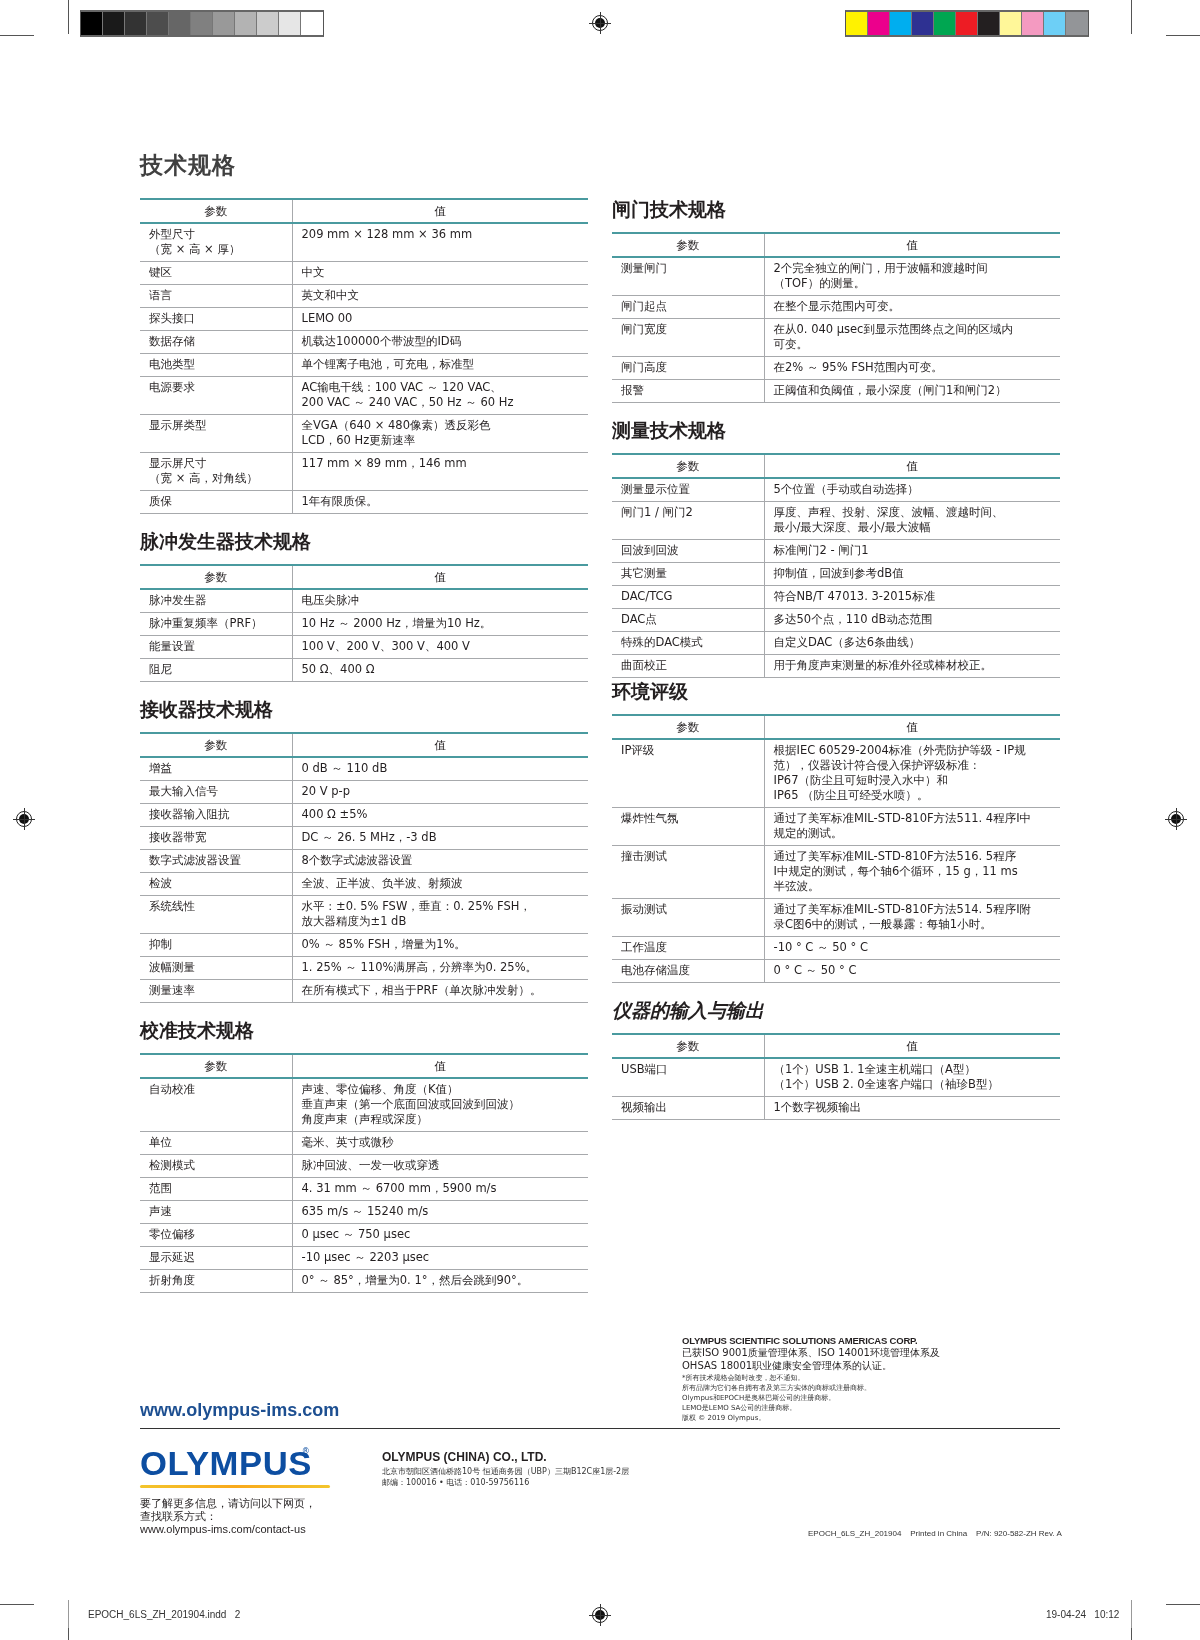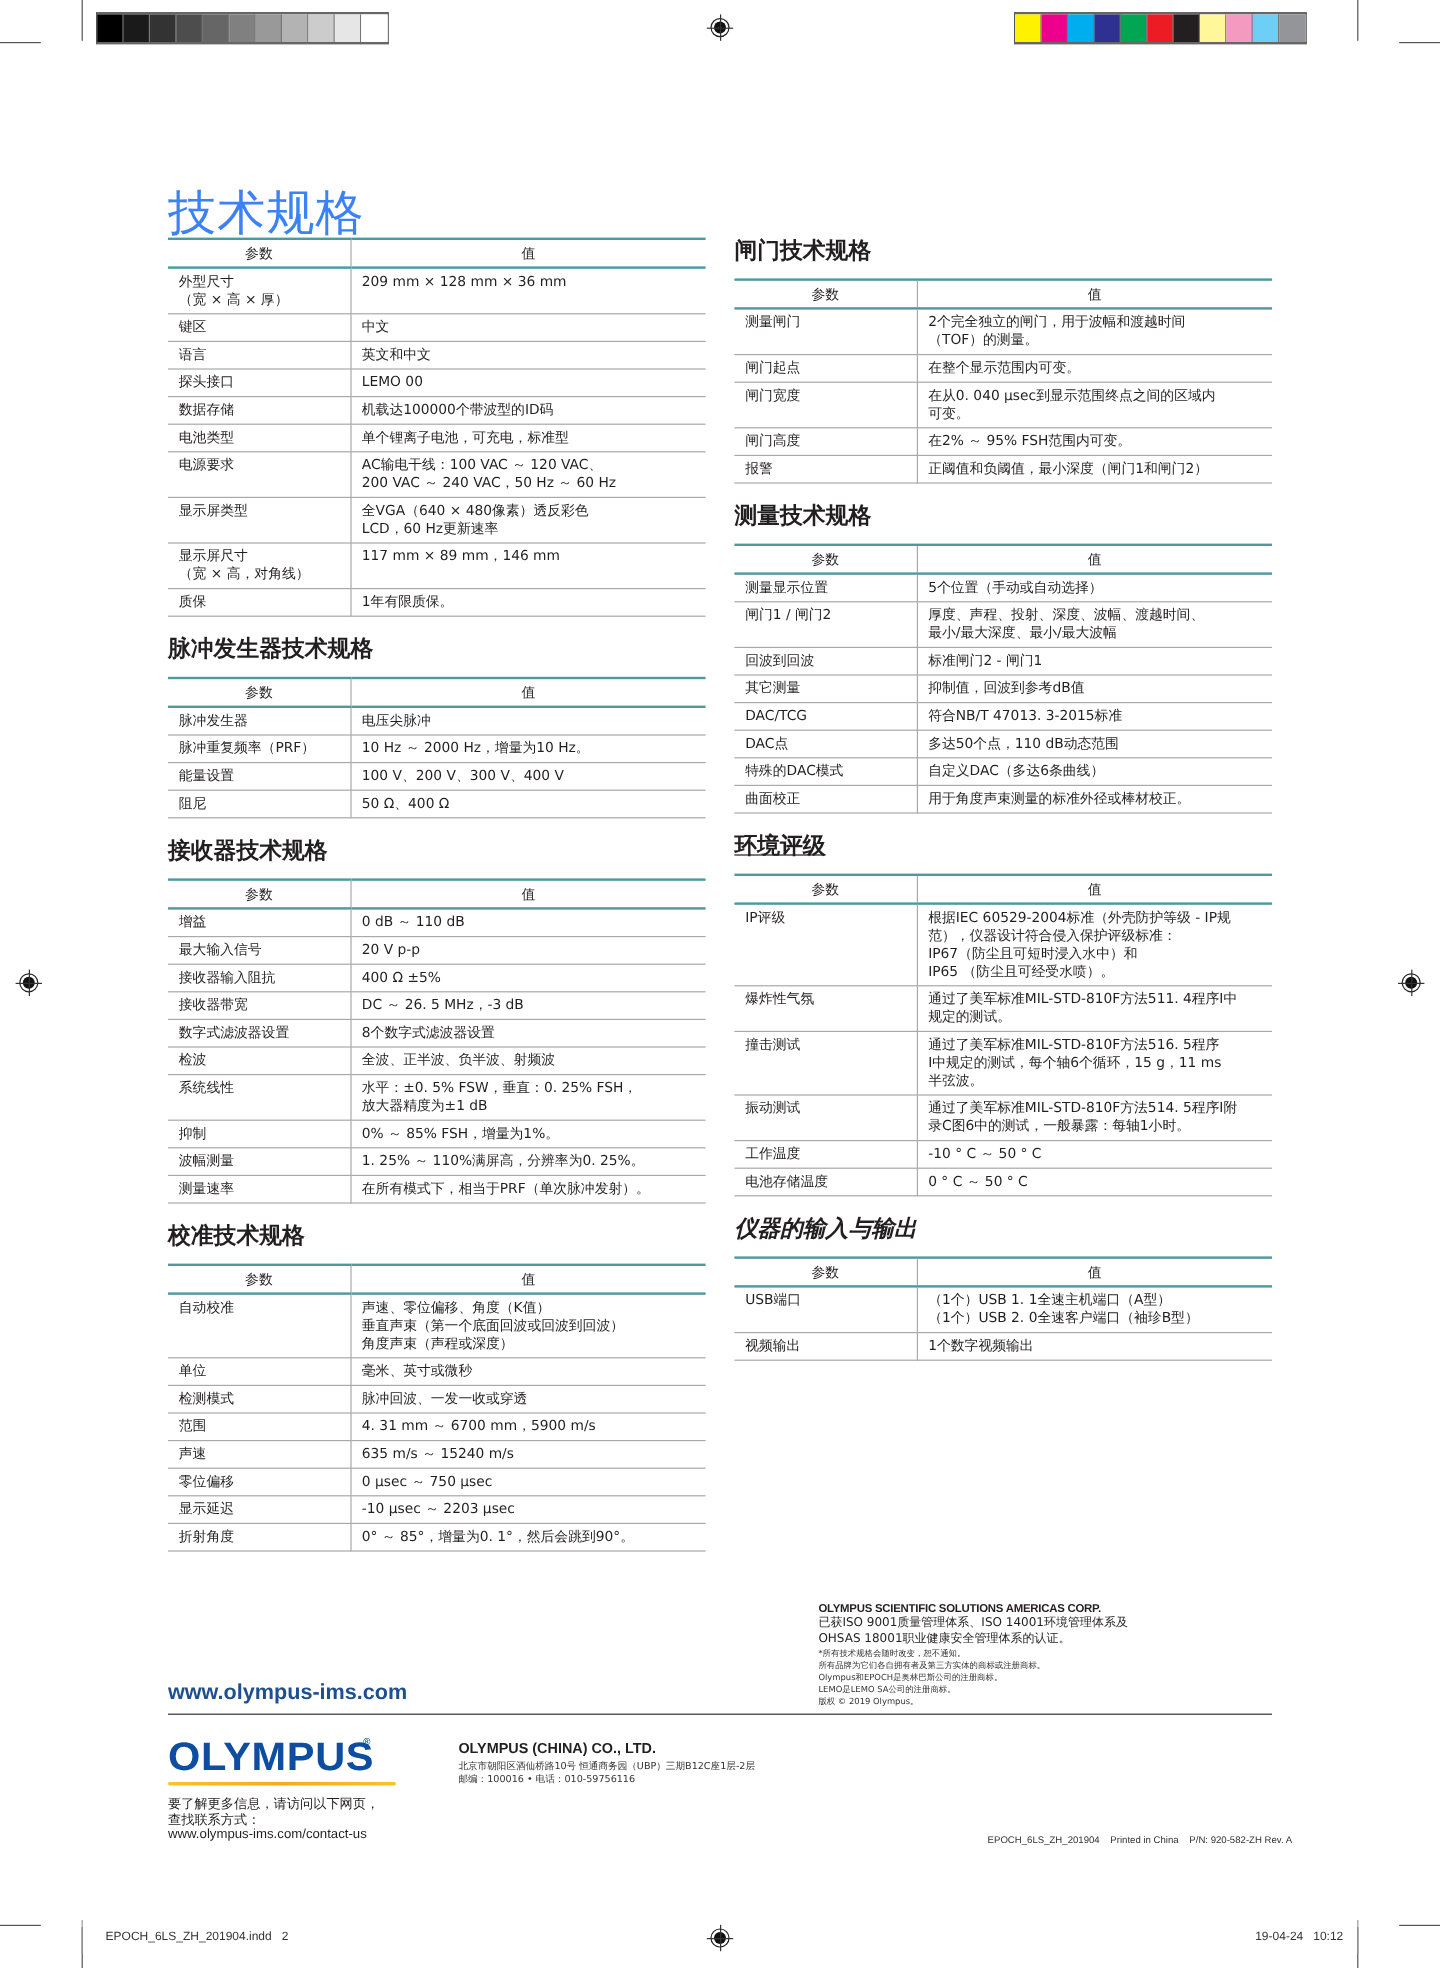--- a/index.html
+++ b/index.html
@@ -12,21 +12,21 @@
   .bar-strip span { display: block; width: 22px; height: 100%; border-right: 1px solid #777; }
   .bar-strip span:last-child { border-right: none; }
   .reg-mark { position: absolute; width: 22px; height: 22px; }
   .reg-mark .ring { position: absolute; left: 3px; top: 3px; width: 16px; height: 16px; border: 1.5px solid #222; border-radius: 50%; }
   .reg-mark .dot { position: absolute; left: 6px; top: 6px; width: 10px; height: 10px; background: #111; border-radius: 50%; }
   .reg-mark .h { position: absolute; left: 0; top: 10.5px; width: 22px; height: 1px; background: #333; }
   .reg-mark .v { position: absolute; left: 10.5px; top: 0; width: 1px; height: 22px; background: #333; }
   .slug { position: absolute; font-family: "Liberation Sans", sans-serif; font-size: 10px; color: #333; }
 
   
-  .page-title { position: absolute; left: 140px; top: 150px; font-size: 40px; color: #3b82f6; font-weight: normal; letter-spacing: 1px; }
+  .page-title { position: absolute; left: 140px; top: 150px; font-size: 23px; color: #404040; font-weight: bold; letter-spacing: 1px; }
   .col { position: absolute; width: 448px; }
   .col-left { left: 140px; top: 198px; }
   .col-right { left: 612px; top: 196px; }
   .section-title { font-size: 19px; color: #231f20; margin: 10px 0 10px 0; height: 26px; line-height: 26px; }
   .col-left .section-title:first-child, .col-right .section-title:first-child { margin-top: 0; }
   table.spec { width: 448px; border-collapse: collapse; font-size: 11.5px; line-height: 15px; }
   table.spec th { font-weight: normal; text-align: center; height: 24px; padding: 0; font-size: 11.5px; color: #231f20; border-top: 2px solid #4a9a9f; border-bottom: 2px solid #4a9a9f; }
   table.spec td { padding: 3px 9px 4px 9px; vertical-align: top; border-bottom: 1px solid #a7a9ac; color: #231f20; }
   table.spec td.p, table.spec th.p { width: 152px; border-right: 1px solid #a7a9ac; }
   table.spec td.v { white-space: pre-line; }
@@ -40,21 +40,21 @@
   .logo-swoosh { margin-top: 2px; width: 190px; height: 3px; background: linear-gradient(90deg, #f3c52c, #f9a91b, #f3c52c); border-radius: 2px; }
   .contact-note { position: absolute; left: 140px; top: 1497px; font-size: 11px; line-height: 13px; color: #231f20; white-space: pre-line; }
   .contact-url { position: absolute; left: 140px; top: 1523px; font-family: "Liberation Sans", sans-serif; font-size: 11px; color: #231f20; }
   .china-co { position: absolute; left: 382px; top: 1450px; }
   .china-co .name { font-family: "Liberation Sans", sans-serif; font-weight: bold; font-size: 12px; color: #231f20; }
   .china-co .addr { font-size: 8px; color: #333; line-height: 11px; margin-top: 2px; white-space: pre-line; }
   .oss { position: absolute; left: 682px; top: 1335px; width: 300px; }
   .oss .corp { font-family: "Liberation Sans", sans-serif; font-weight: bold; font-size: 9.5px; color: #231f20; letter-spacing: -0.2px; }
   .oss .cert { font-size: 10px; line-height: 13px; color: #231f20; white-space: pre-line; }
   .oss .fine { font-size: 7px; line-height: 10px; color: #333; white-space: pre-line; margin-top: 1px; }
-  .pn { position: absolute; left: 808px; top: 1529px; font-family: "Liberation Sans", sans-serif; font-size: 8px; color: #333; margin-left: 15px; }
+  .pn { position: absolute; left: 808px; top: 1529px; font-family: "Liberation Sans", sans-serif; font-size: 8px; color: #333; }
 </style>
 </head>
 <body>
 
 <div class="crop" style="left:68px;top:0;width:1px;height:34px;"></div>
 <div class="crop" style="left:0;top:35px;width:34px;height:1px;"></div>
 <div class="crop" style="left:1131px;top:0;width:1px;height:34px;"></div>
 <div class="crop" style="left:1166px;top:35px;width:34px;height:1px;"></div>
 <div class="crop" style="left:0;top:1604px;width:34px;height:1px;"></div>
 <div class="crop" style="left:68px;top:1606px;width:1px;height:34px;"></div>
@@ -377,21 +377,21 @@
           <td class="p v">特殊的DAC模式</td>
           <td class="v">自定义DAC（多达6条曲线）</td>
         </tr>
         <tr>
           <td class="p v">曲面校正</td>
           <td class="v">用于角度声束测量的标准外径或棒材校正。</td>
         </tr>
       </tbody>
     </table>
 
-  <h2 class="section-title" style="margin-top:14px;text-decoration:underline;">环境评级</h2>
+  <h2 class="section-title" style="margin-top:0;">环境评级</h2>
   <table class="spec">
       <thead>
         <tr>
           <th class="p">参数</th>
           <th class="v">值</th>
         </tr>
       </thead>
       <tbody>
         <tr>
           <td class="p v">IP评级</td>

